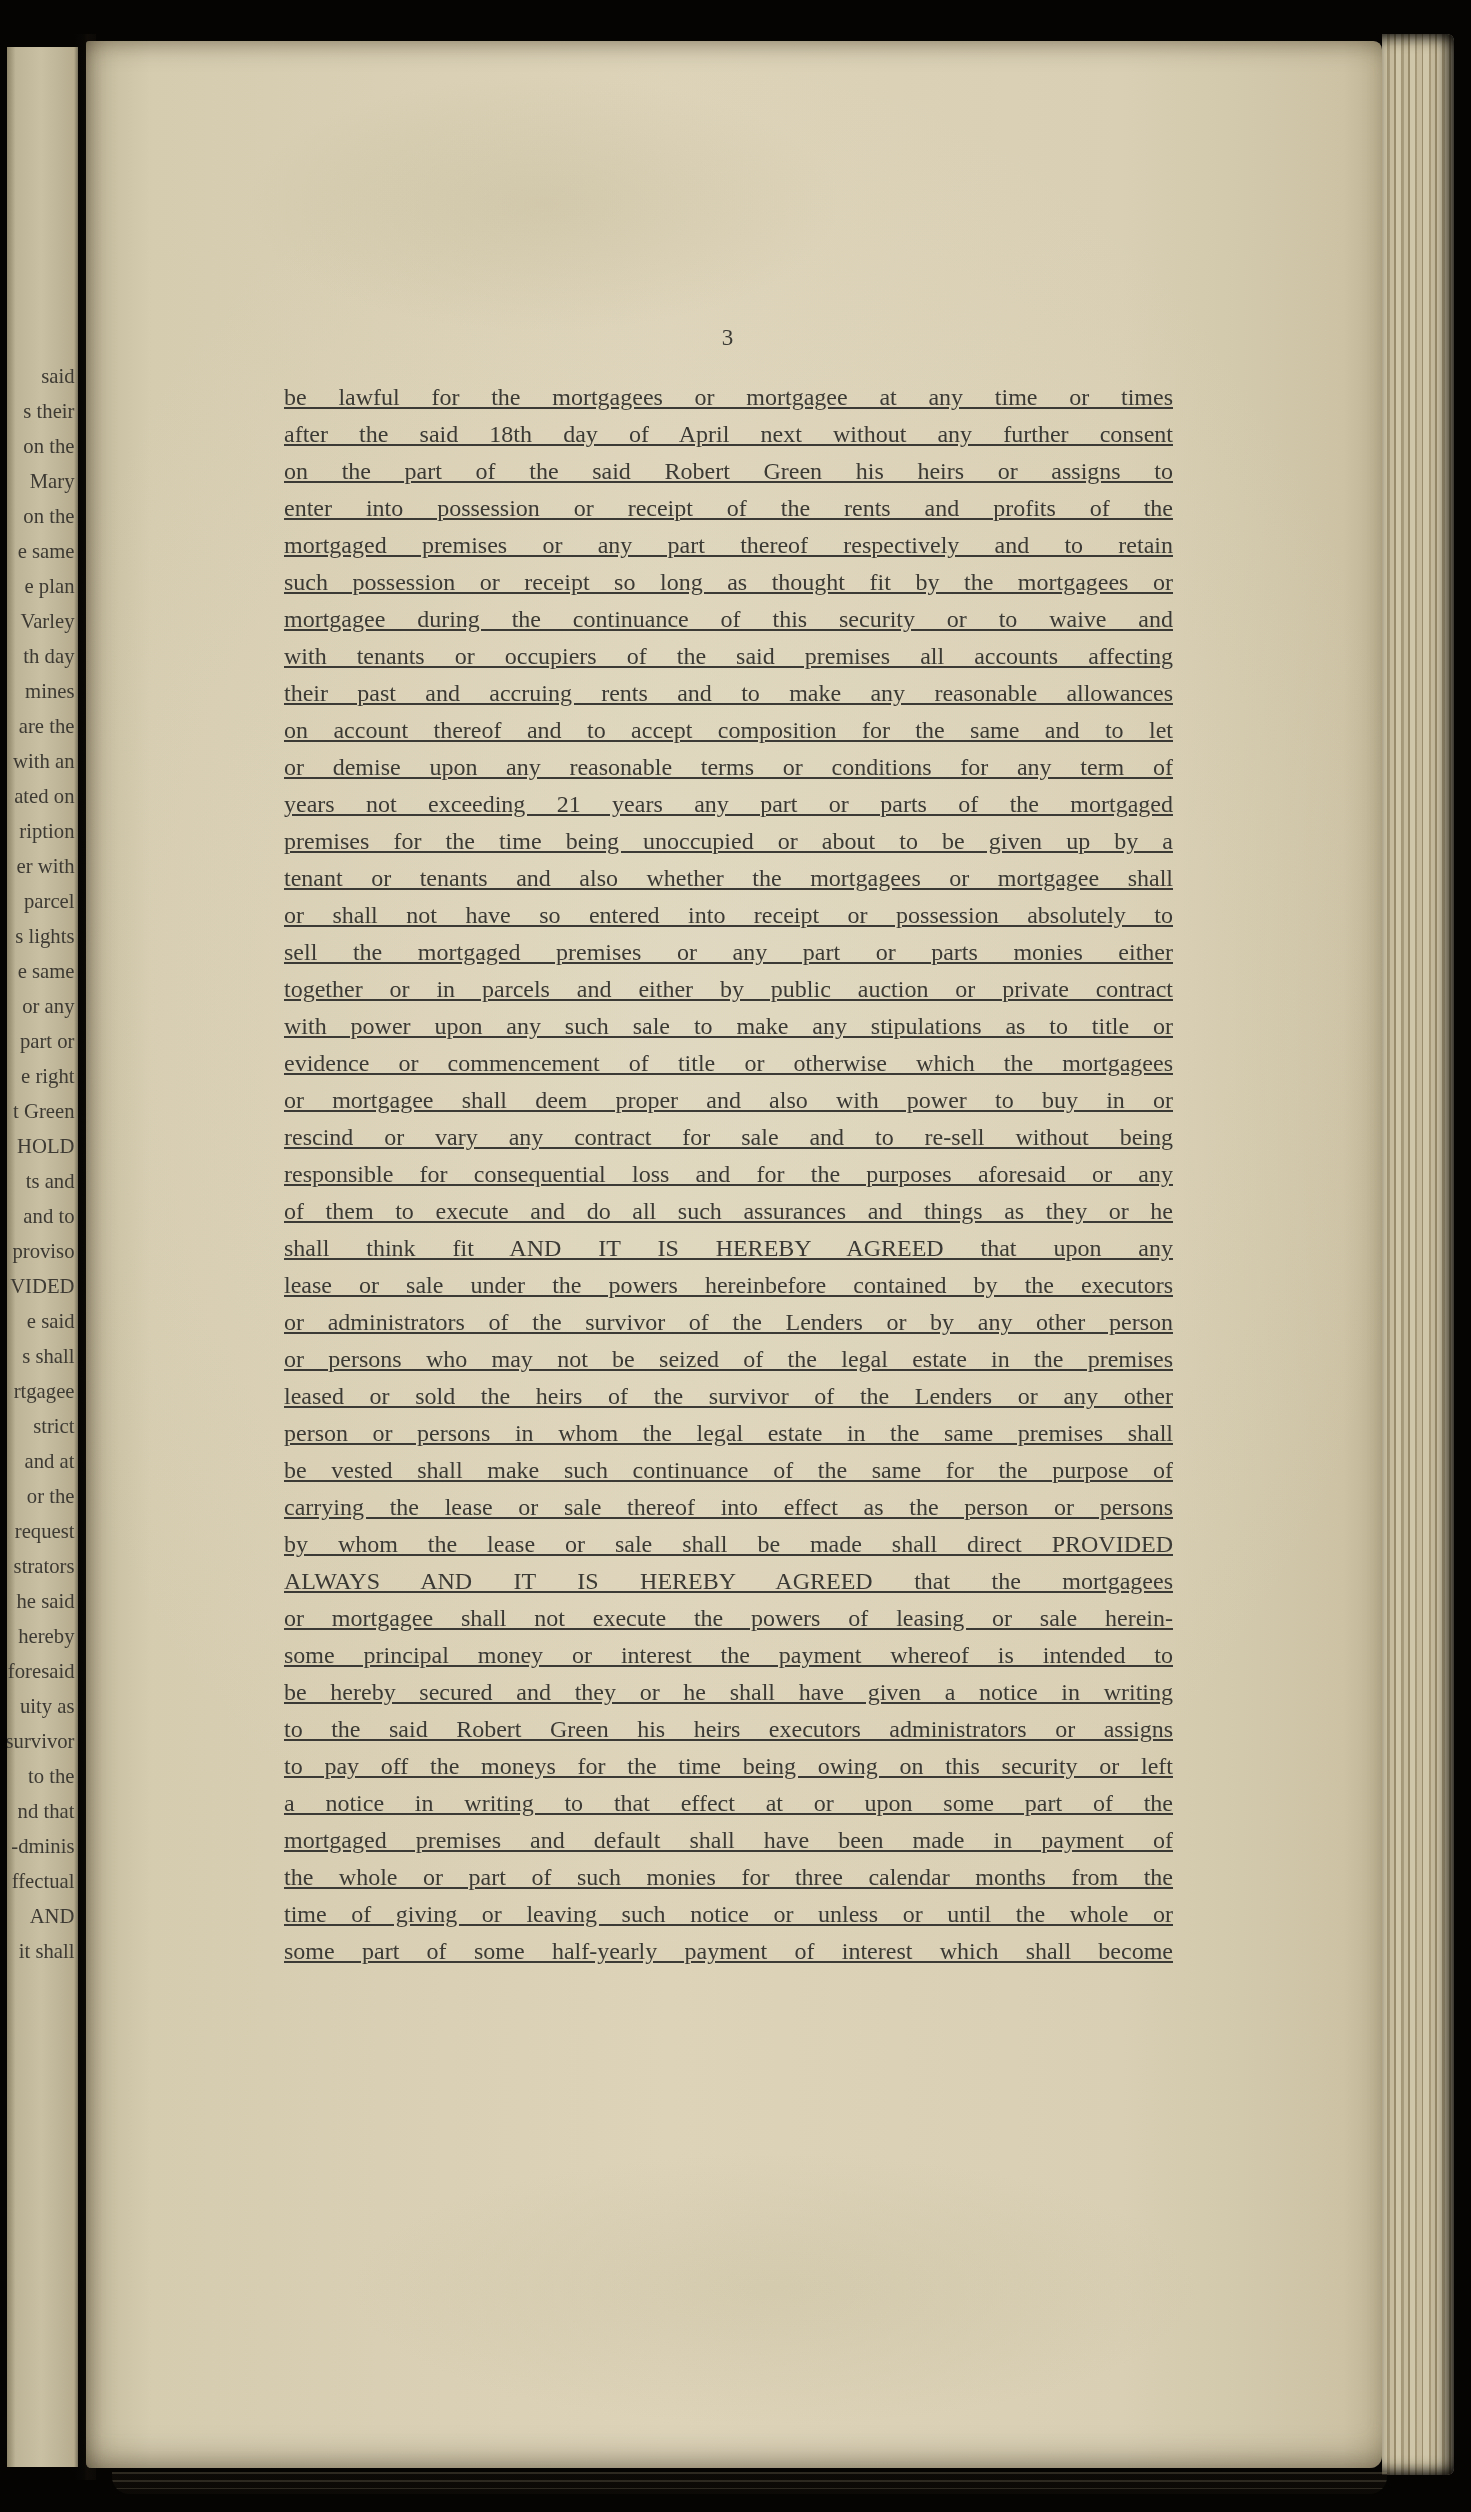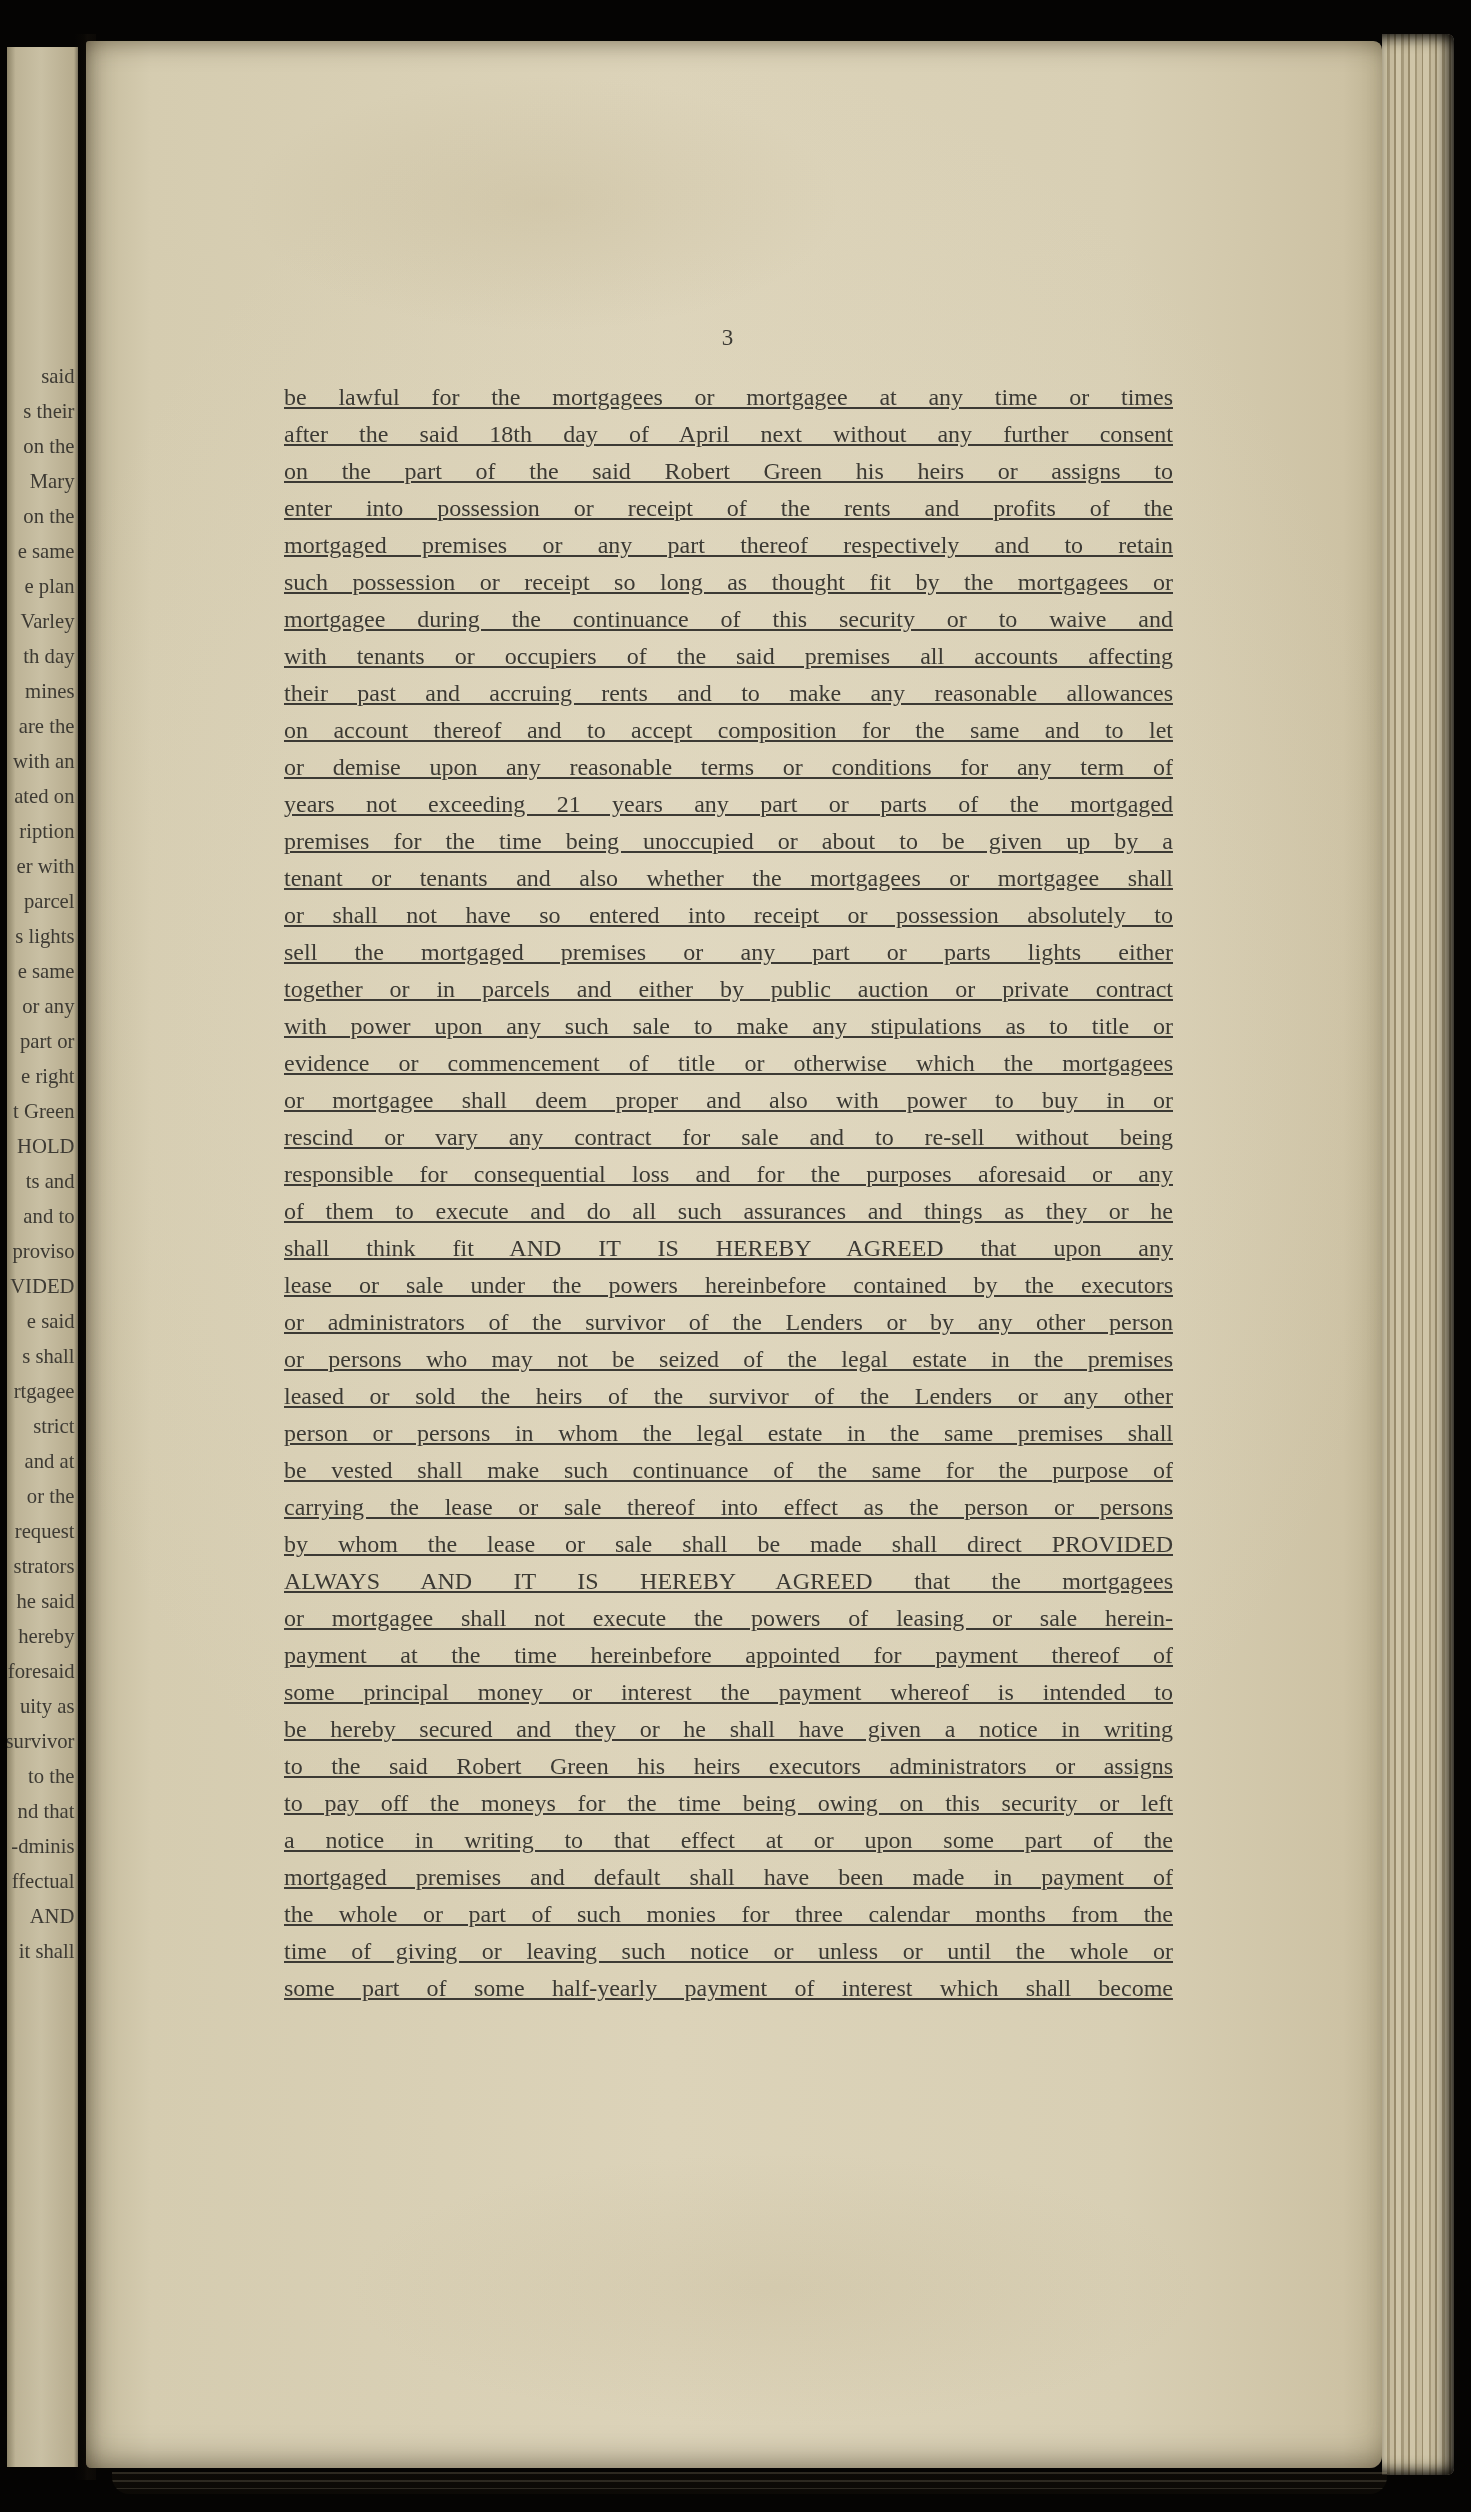--- a/index.html
+++ b/index.html
@@ -212,40 +212,39 @@
         <div class="line">such possession or receipt so long as thought fit by the mortgagees or</div>
         <div class="line">mortgagee during the continuance of this security or to waive and</div>
         <div class="line">with tenants or occupiers of the said premises all accounts affecting</div>
         <div class="line">their past and accruing rents and to make any reasonable allowances</div>
         <div class="line">on account thereof and to accept composition for the same and to let</div>
         <div class="line">or demise upon any reasonable terms or conditions for any term of</div>
         <div class="line">years not exceeding 21 years any part or parts of the mortgaged</div>
         <div class="line">premises for the time being unoccupied or about to be given up by a</div>
         <div class="line">tenant or tenants and also whether the mortgagees or mortgagee shall</div>
         <div class="line">or shall not have so entered into receipt or possession absolutely to</div>
-        <div class="line">sell the mortgaged premises or any part or parts lights either</div>
+        <div class="line">sell the mortgaged premises or any part or parts monies either</div>
         <div class="line">together or in parcels and either by public auction or private contract</div>
         <div class="line">with power upon any such sale to make any stipulations as to title or</div>
         <div class="line">evidence or commencement of title or otherwise which the mortgagees</div>
         <div class="line">or mortgagee shall deem proper and also with power to buy in or</div>
         <div class="line">rescind or vary any contract for sale and to re-sell without being</div>
         <div class="line">responsible for consequential loss and for the purposes aforesaid or any</div>
         <div class="line">of them to execute and do all such assurances and things as they or he</div>
         <div class="line">shall think fit AND IT IS HEREBY AGREED that upon any</div>
         <div class="line">lease or sale under the powers hereinbefore contained by the executors</div>
         <div class="line">or administrators of the survivor of the Lenders or by any other person</div>
         <div class="line">or persons who may not be seized of the legal estate in the premises</div>
         <div class="line">leased or sold the heirs of the survivor of the Lenders or any other</div>
         <div class="line">person or persons in whom the legal estate in the same premises shall</div>
         <div class="line">be vested shall make such continuance of the same for the purpose of</div>
         <div class="line">carrying the lease or sale thereof into effect as the person or persons</div>
         <div class="line">by whom the lease or sale shall be made shall direct PROVIDED</div>
         <div class="line">ALWAYS AND IT IS HEREBY AGREED that the mortgagees</div>
         <div class="line">or mortgagee shall not execute the powers of leasing or sale herein-</div>
-        <div class="line">payment at the time hereinbefore appointed for payment thereof of</div>
         <div class="line">some principal money or interest the payment whereof is intended to</div>
         <div class="line">be hereby secured and they or he shall have given a notice in writing</div>
         <div class="line">to the said Robert Green his heirs executors administrators or assigns</div>
         <div class="line">to pay off the moneys for the time being owing on this security or left</div>
         <div class="line">a notice in writing to that effect at or upon some part of the</div>
         <div class="line">mortgaged premises and default shall have been made in payment of</div>
         <div class="line">the whole or part of such monies for three calendar months from the</div>
         <div class="line">time of giving or leaving such notice or unless or until the whole or</div>
         <div class="line">some part of some half-yearly payment of interest which shall become</div>
       </div>

